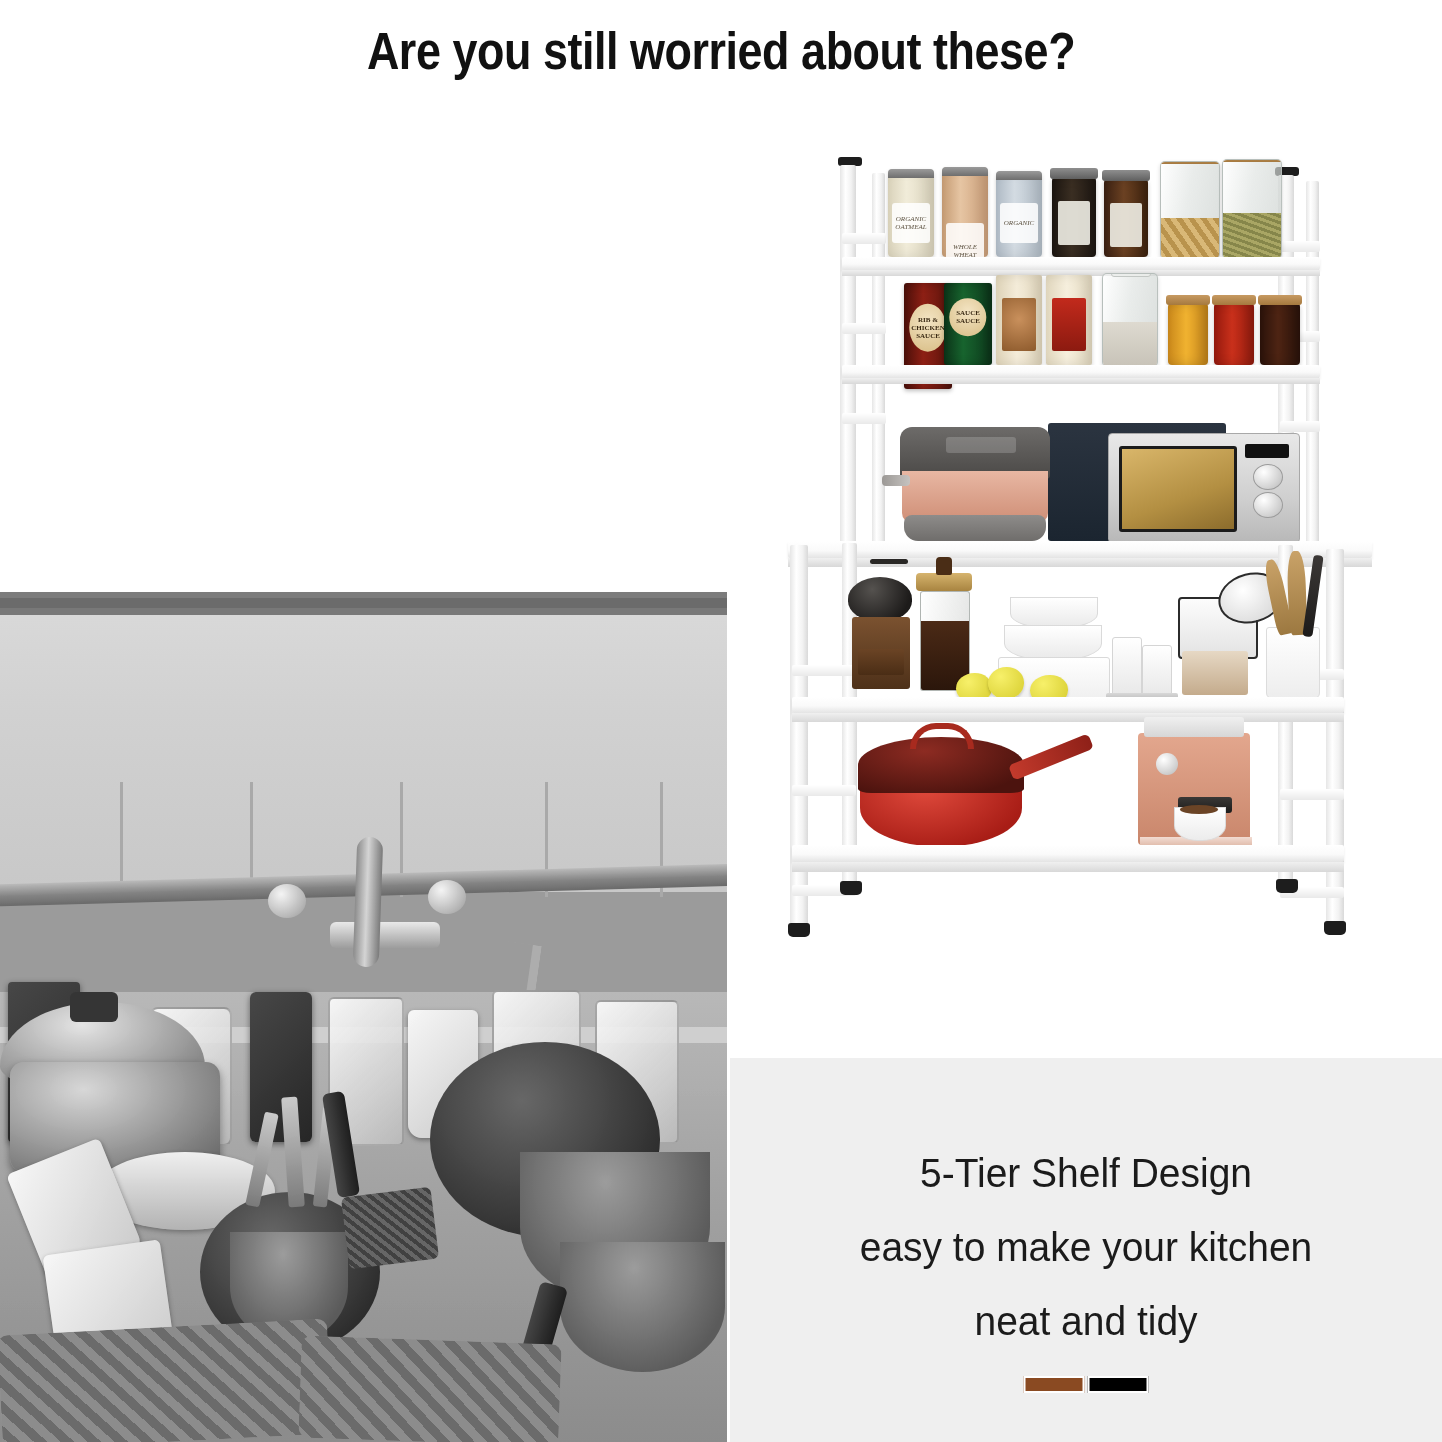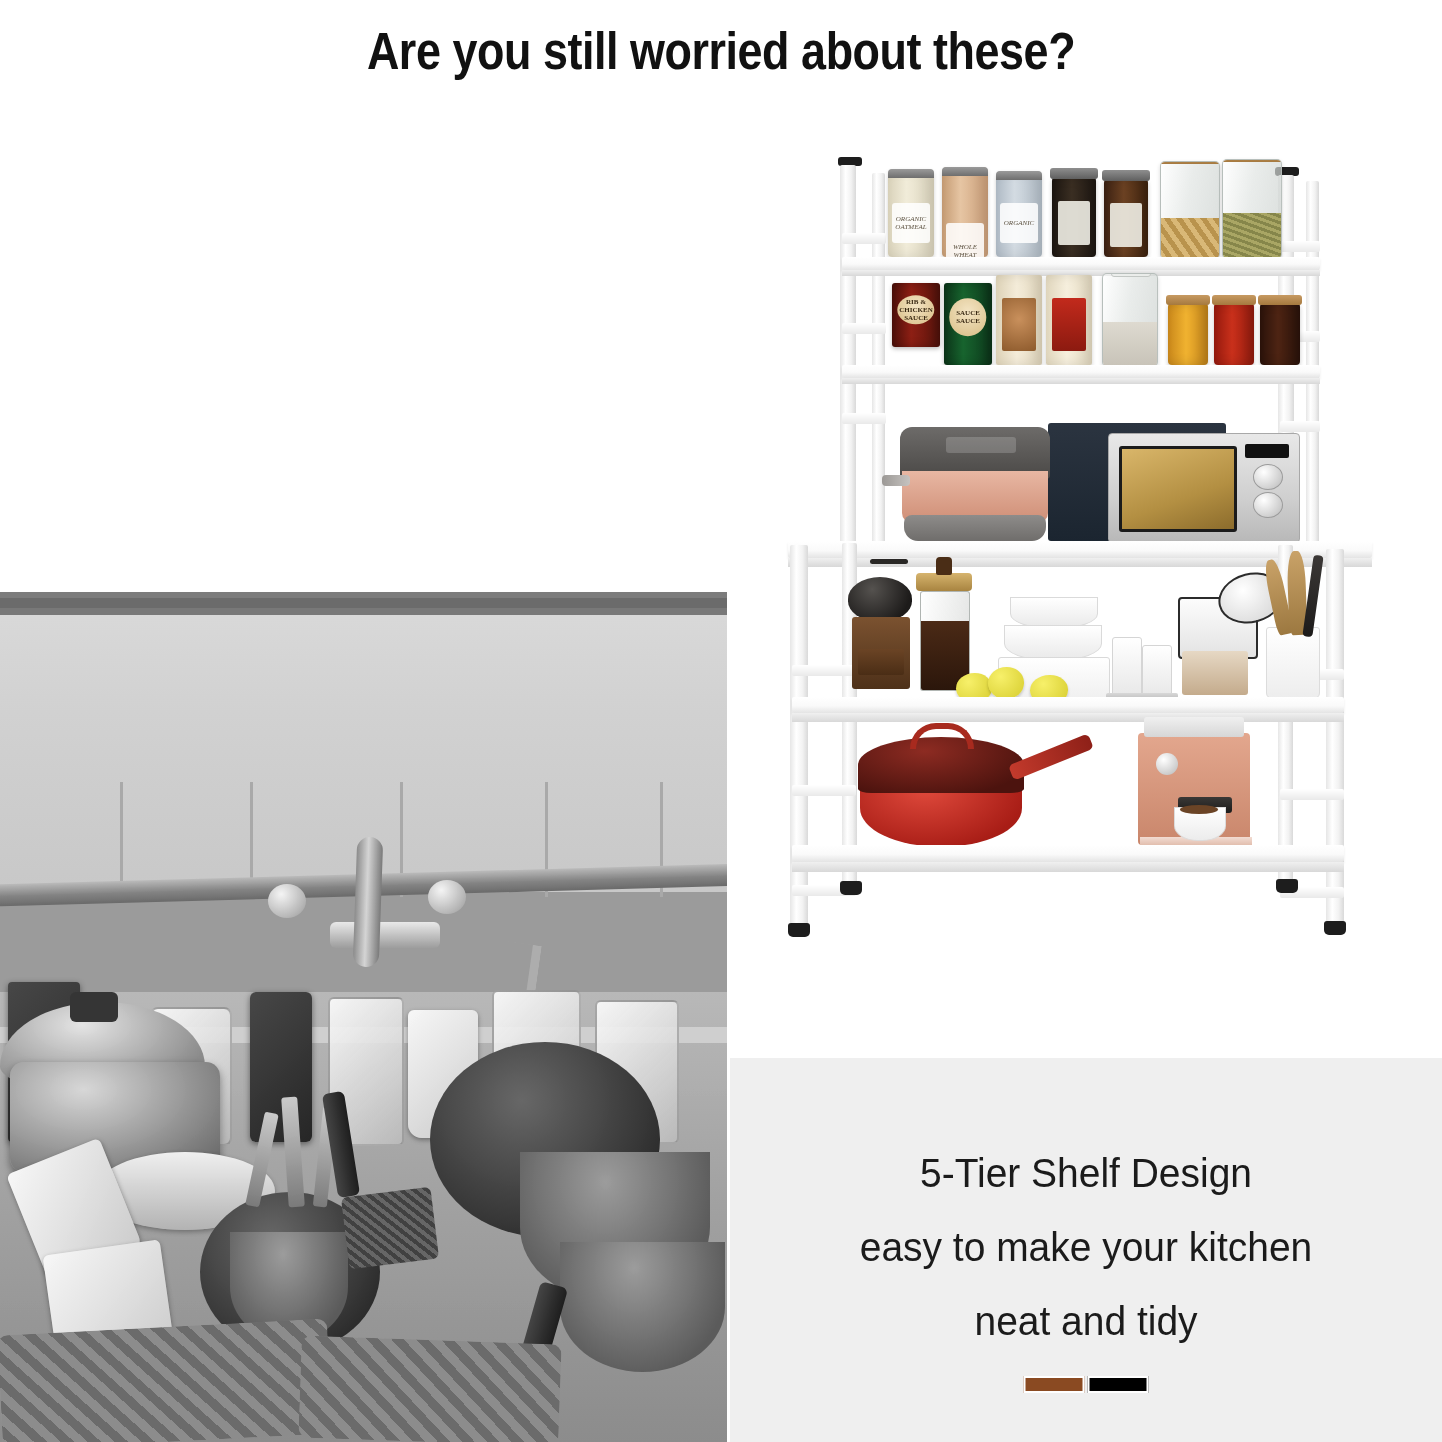--- a/index.html
+++ b/index.html
@@ -451,21 +451,21 @@
         <div class="fill" style="height:42%;background:repeating-linear-gradient(55deg,#d9b877 0 5px,#b9934d 5px 10px);"></div>
       </div>
       <div class="item glassjar" style="left:492px;top:14px;width:58px;height:98px;">
         <div class="woodcap"></div>
         <div class="fill" style="height:46%;background:repeating-linear-gradient(20deg,#a9a664 0 3px,#86864a 3px 6px);"></div>
       </div>
 
       <div class="board" style="left:112px;top:112px;width:478px;height:13px;"></div>
       <div class="board-edge" style="left:112px;top:125px;width:478px;height:6px;"></div>
 
-      <div class="item sauce-can" style="left:162px;top:138px;width:48px;height:64px;background:linear-gradient(90deg,#4a0f09,#8d1f14 40%,#5a140c);">
+      <div class="item sauce-can" style="left:174px;top:138px;width:48px;height:106px;background:linear-gradient(90deg,#4a0f09,#8d1f14 40%,#5a140c);">
         <div class="sauce-oval" style="background:radial-gradient(circle at 50% 35%,#f3e4c3,#d8bd85);">RIB &amp; CHICKEN SAUCE</div>
       </div>
       <div class="item sauce-can" style="left:214px;top:138px;width:48px;height:82px;background:linear-gradient(90deg,#0b3318,#17642e 40%,#0d3a1c);">
         <div class="sauce-oval" style="background:radial-gradient(circle at 50% 35%,#f3e4c3,#d8bd85);">SAUCE SAUCE</div>
       </div>
       <div class="item box" style="left:266px;top:130px;width:46px;height:90px;background:linear-gradient(90deg,#ddd2b7,#f4ecd9 45%,#e2d7bd);">
         <div class="box-label" style="background:radial-gradient(circle at 50% 40%,#c9905c,#8d5a2c);"></div>
       </div>
       <div class="item box" style="left:316px;top:130px;width:46px;height:90px;background:linear-gradient(90deg,#e0d6bd,#f6efdd 45%,#e4dac1);">
         <div class="box-label" style="background:linear-gradient(180deg,#c22a1c,#8c1a10);"></div>

